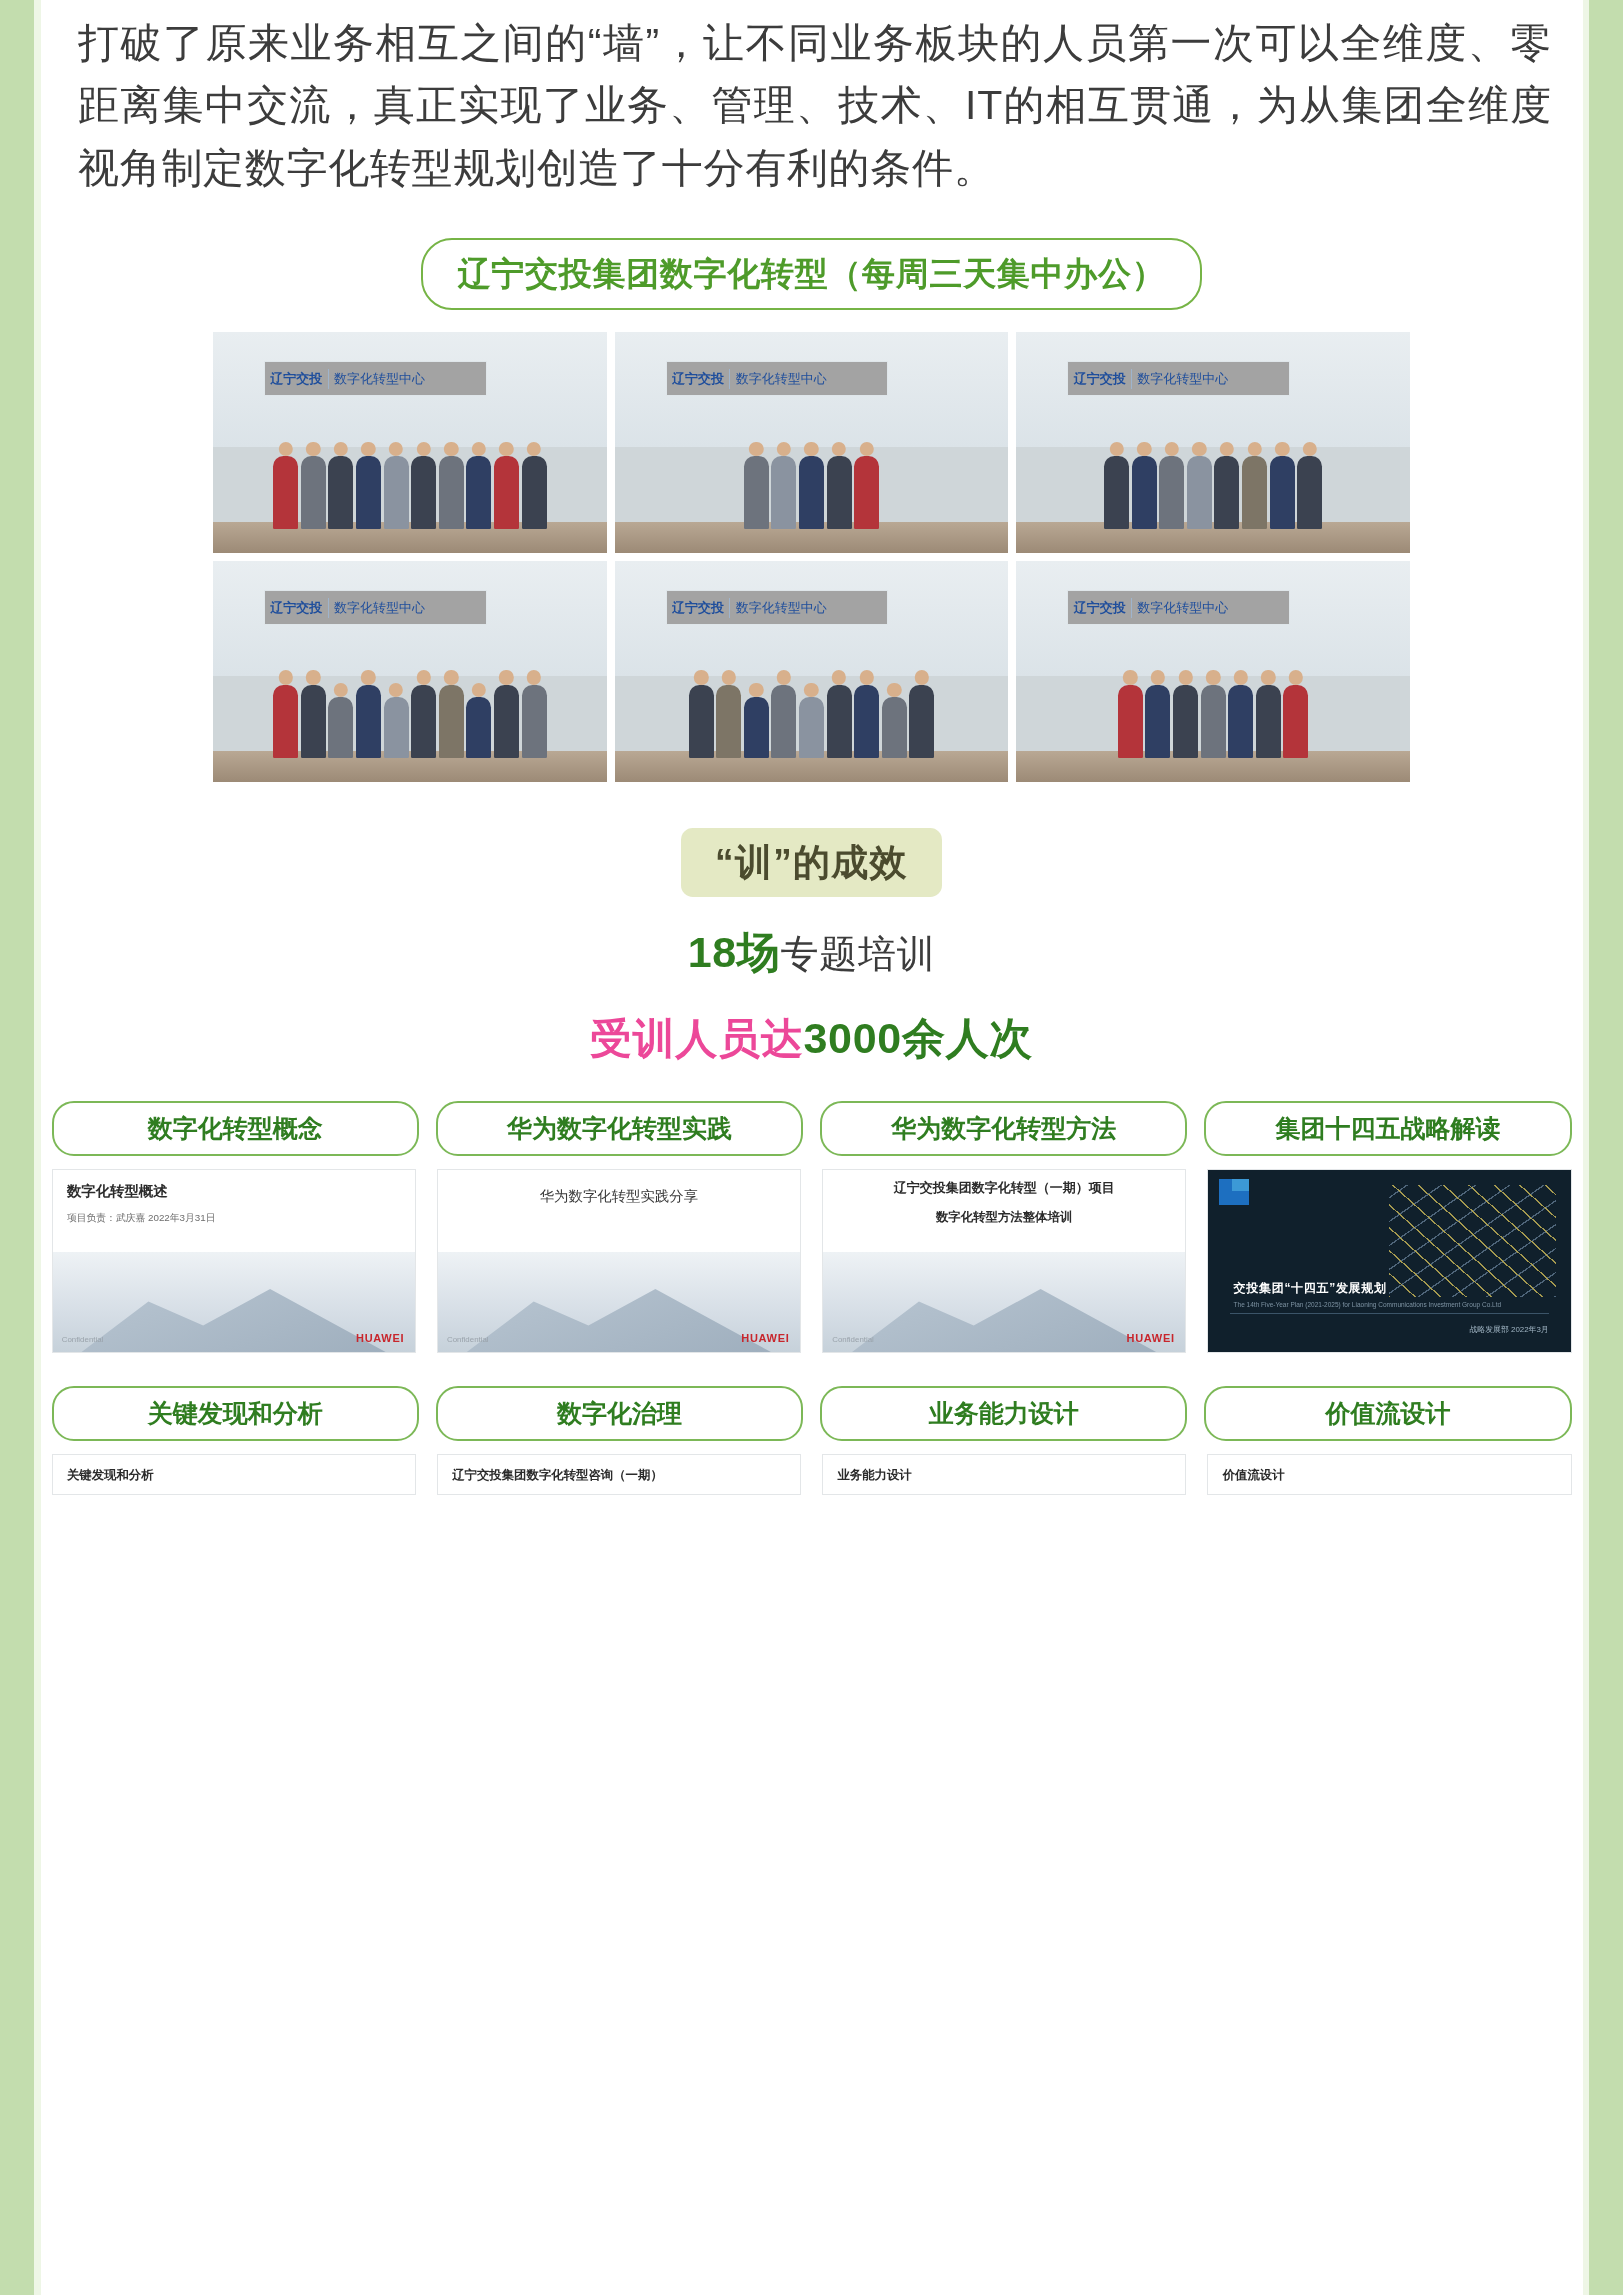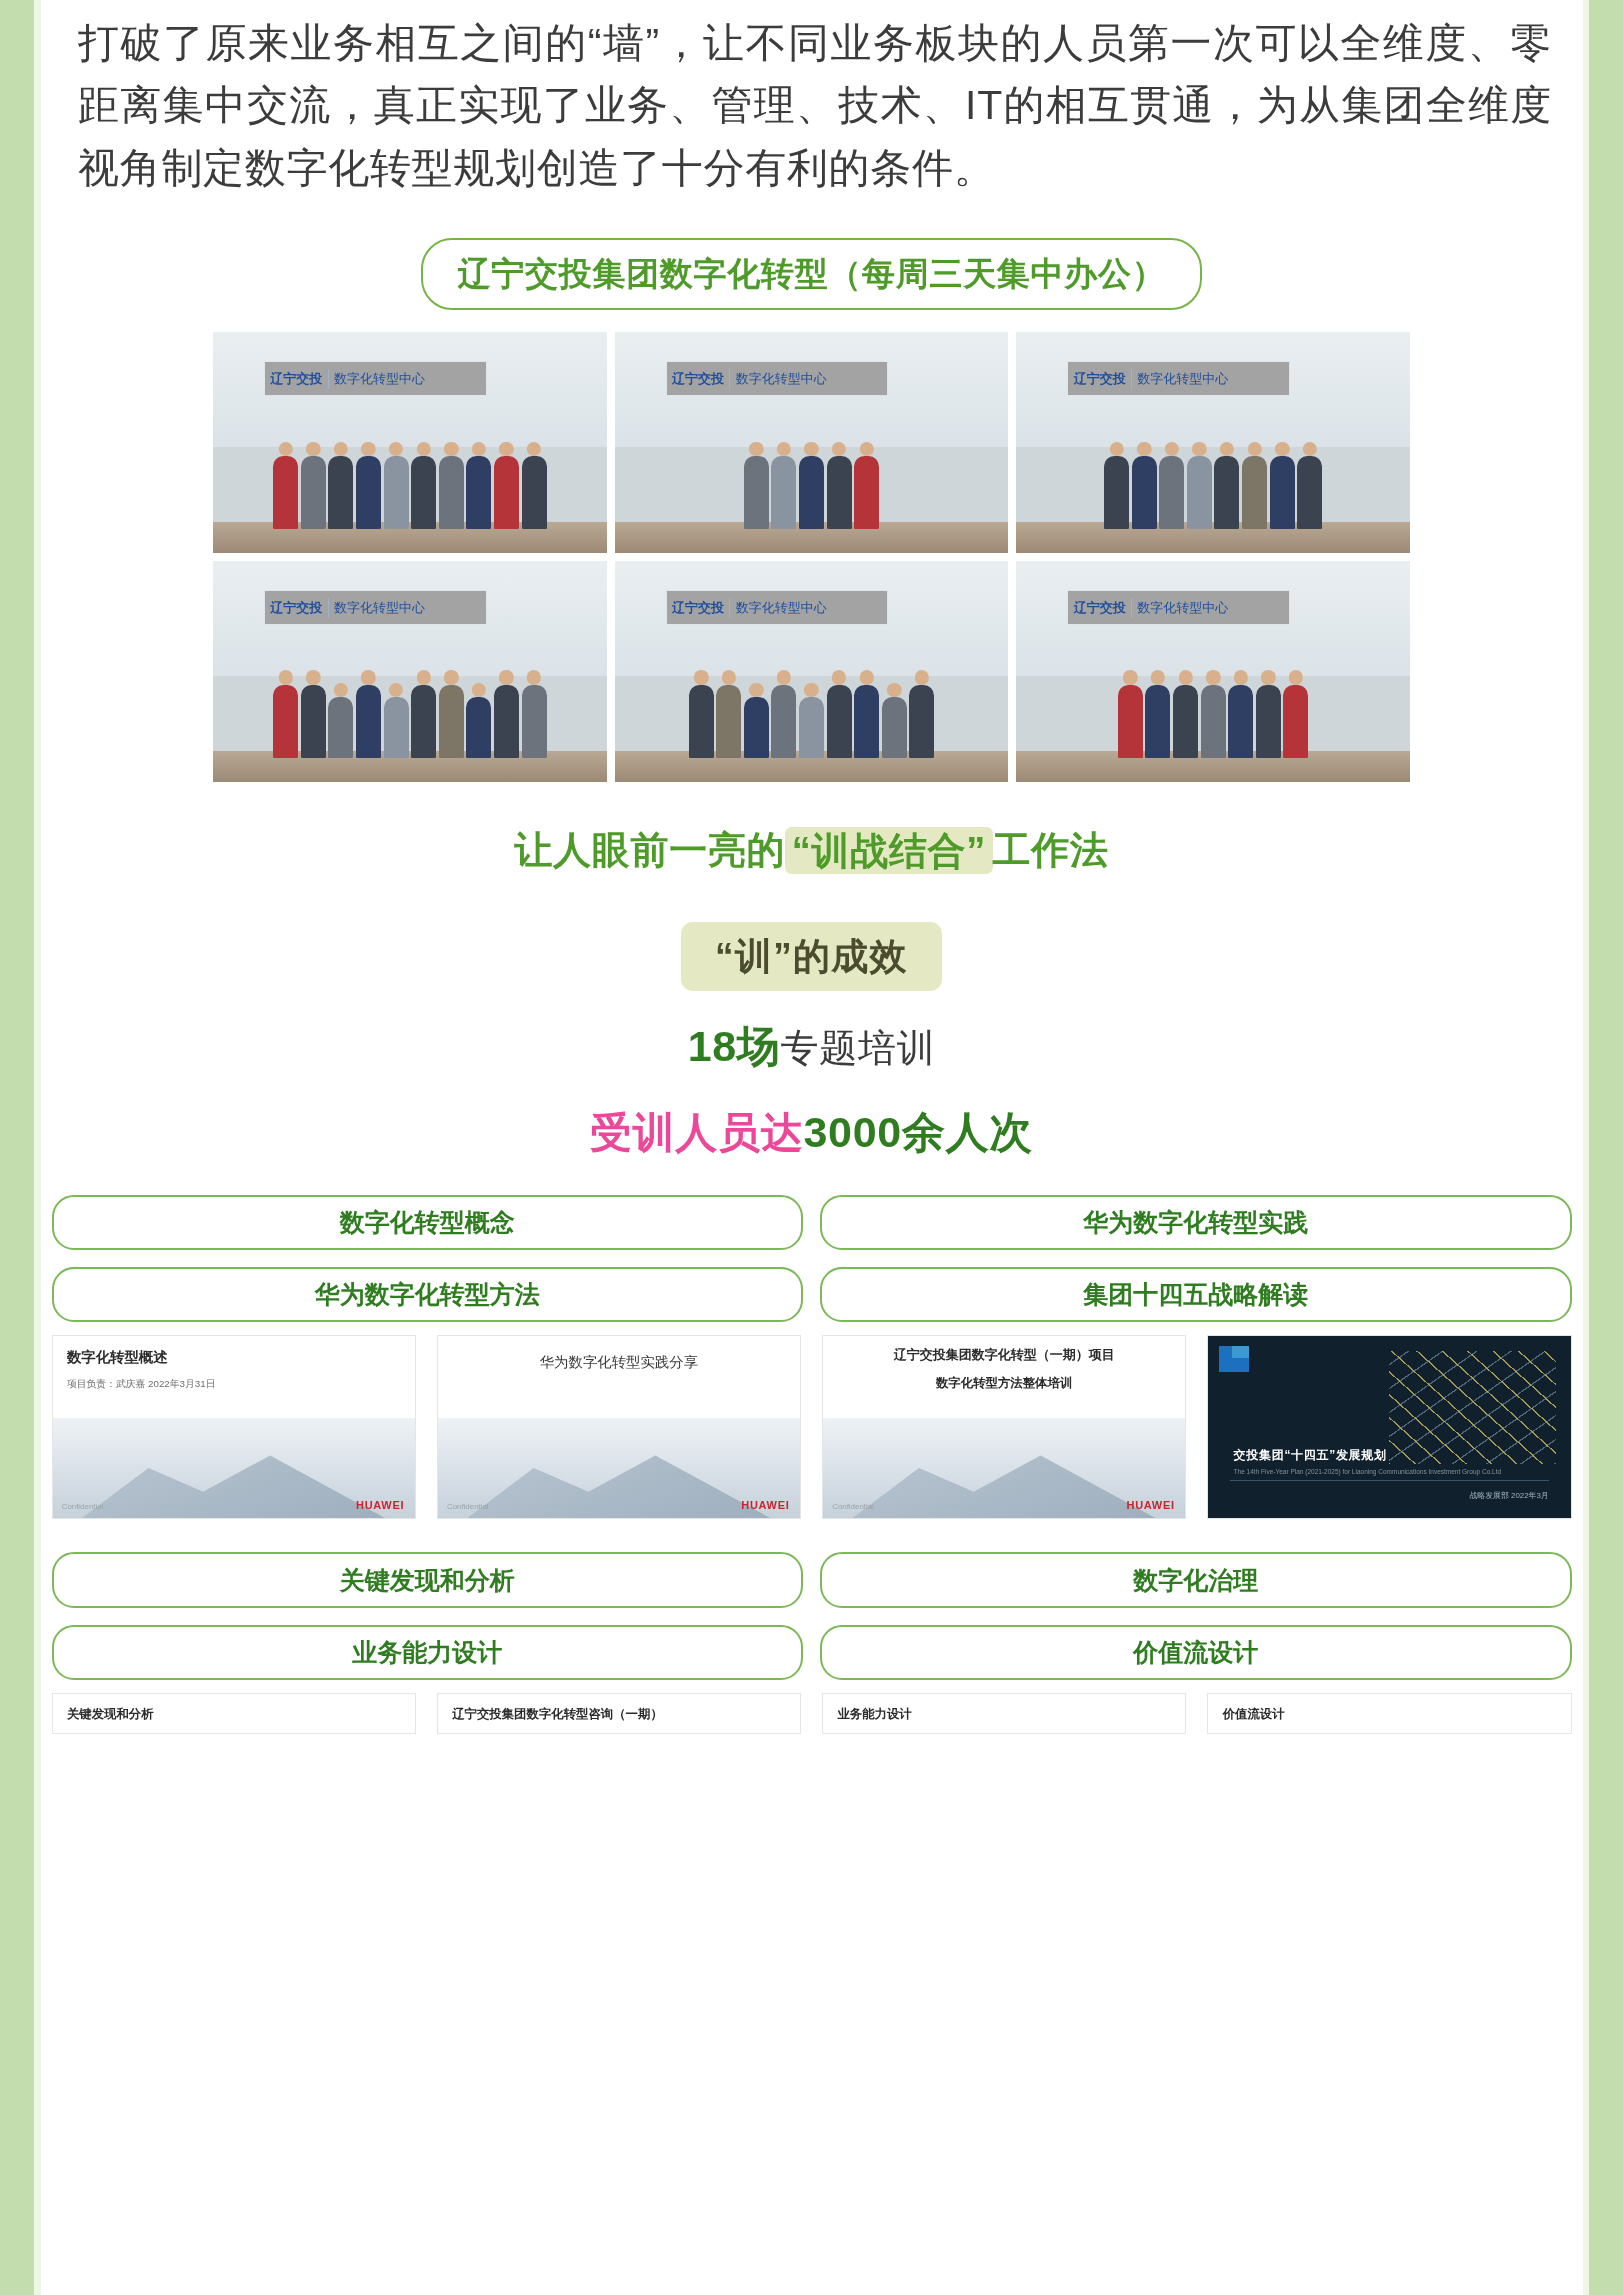--- a/index.html
+++ b/index.html
@@ -218,21 +218,21 @@
   }
   .stat .big {
     font-weight: bold;
     font-size: 42px;
     color: #ec4899;
   }
 
   
   .tag-row {
     display: grid;
-    grid-template-columns: repeat(2, 1fr);
+    grid-template-columns: repeat(4, 1fr);
     gap: 17px;
     margin: 33px 10.5px 0 10.5px;
     font-family: Liberation Serif, serif;
   }
   .tag {
     border: 2px solid #7cb857;
     border-radius: 22px;
     color: #2f7d20;
     font-size: 25px;
     font-weight: bold;
@@ -537,23 +537,20 @@
         <span class="p"></span>
         <span class="p grey"></span>
         <span class="p blue"></span>
         <span class="p"></span>
         <span class="p red"></span>
       </div>
     </div>
 
   </div>
 
-  <div class="sec-head">
-    <span>让人眼前一亮的</span><span class="hl">“训战结合”</span><span>工作法</span>
-  </div>
 
 
   <div class="box-head-wrap">
     <div class="box-head">“训”的成效</div>
   </div>
 
   <div class="stat">
     <span class="num">18场</span><span>专题培训</span>
   </div>
   <div class="stat">

